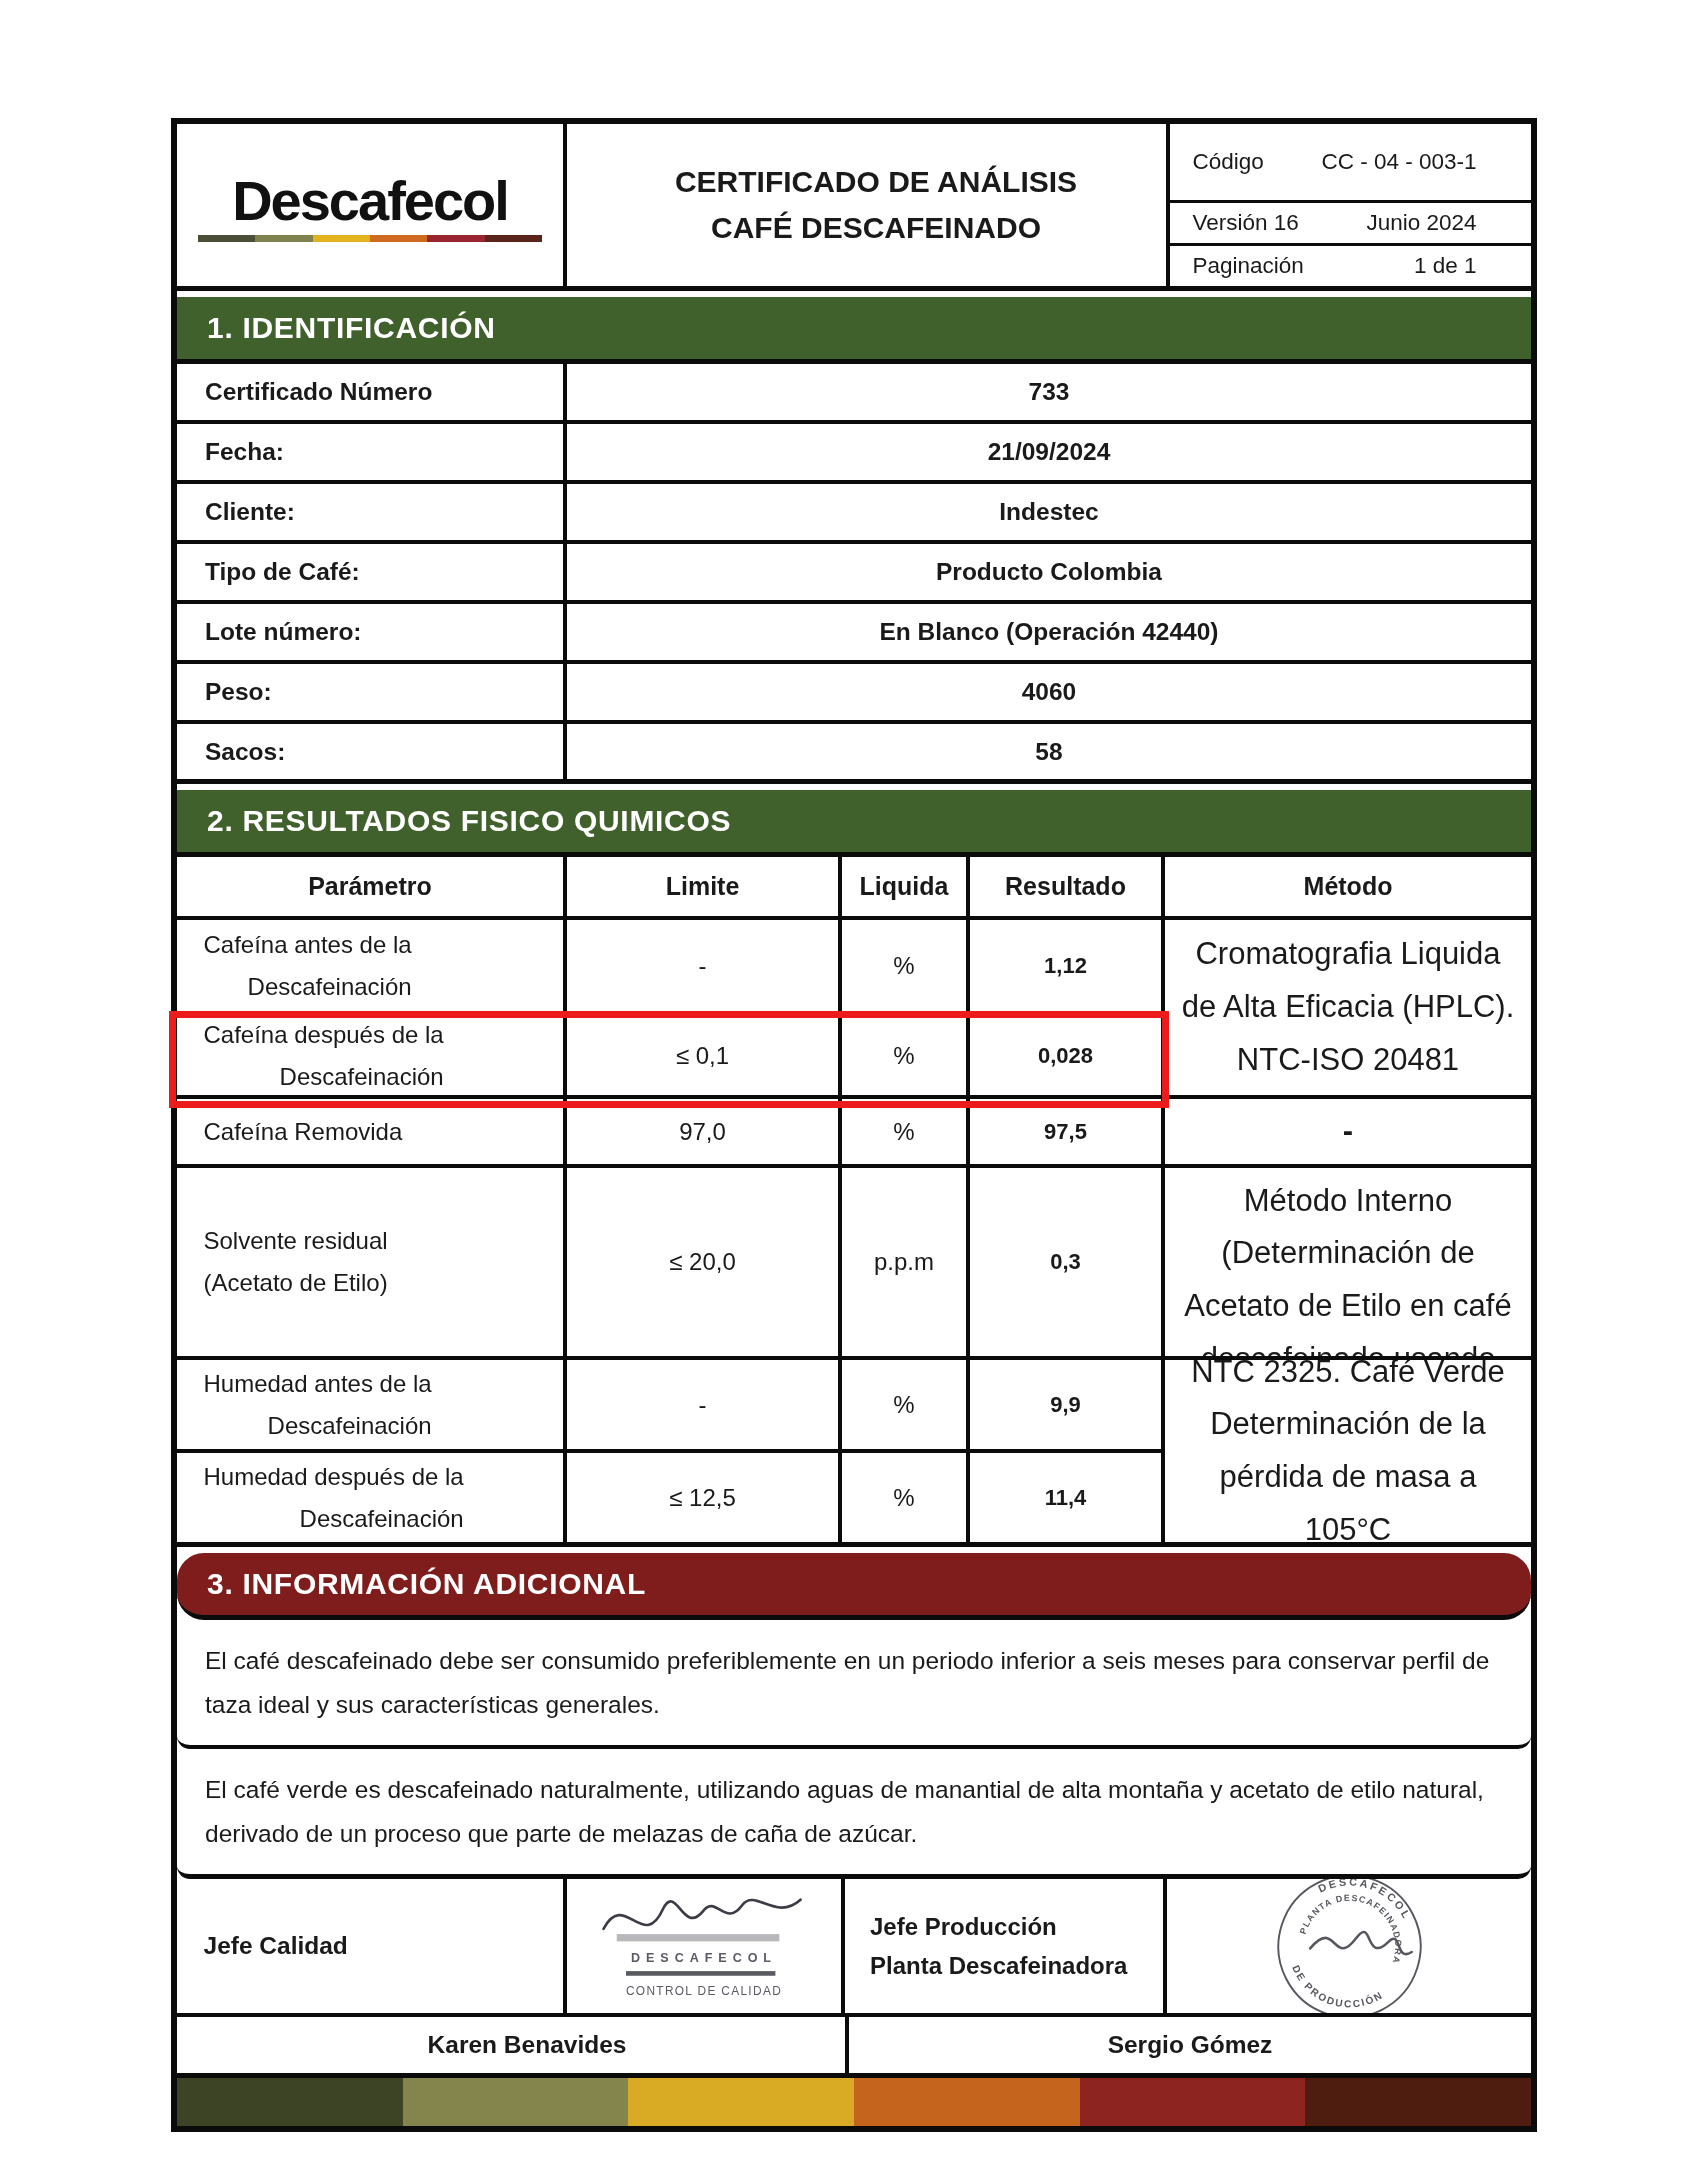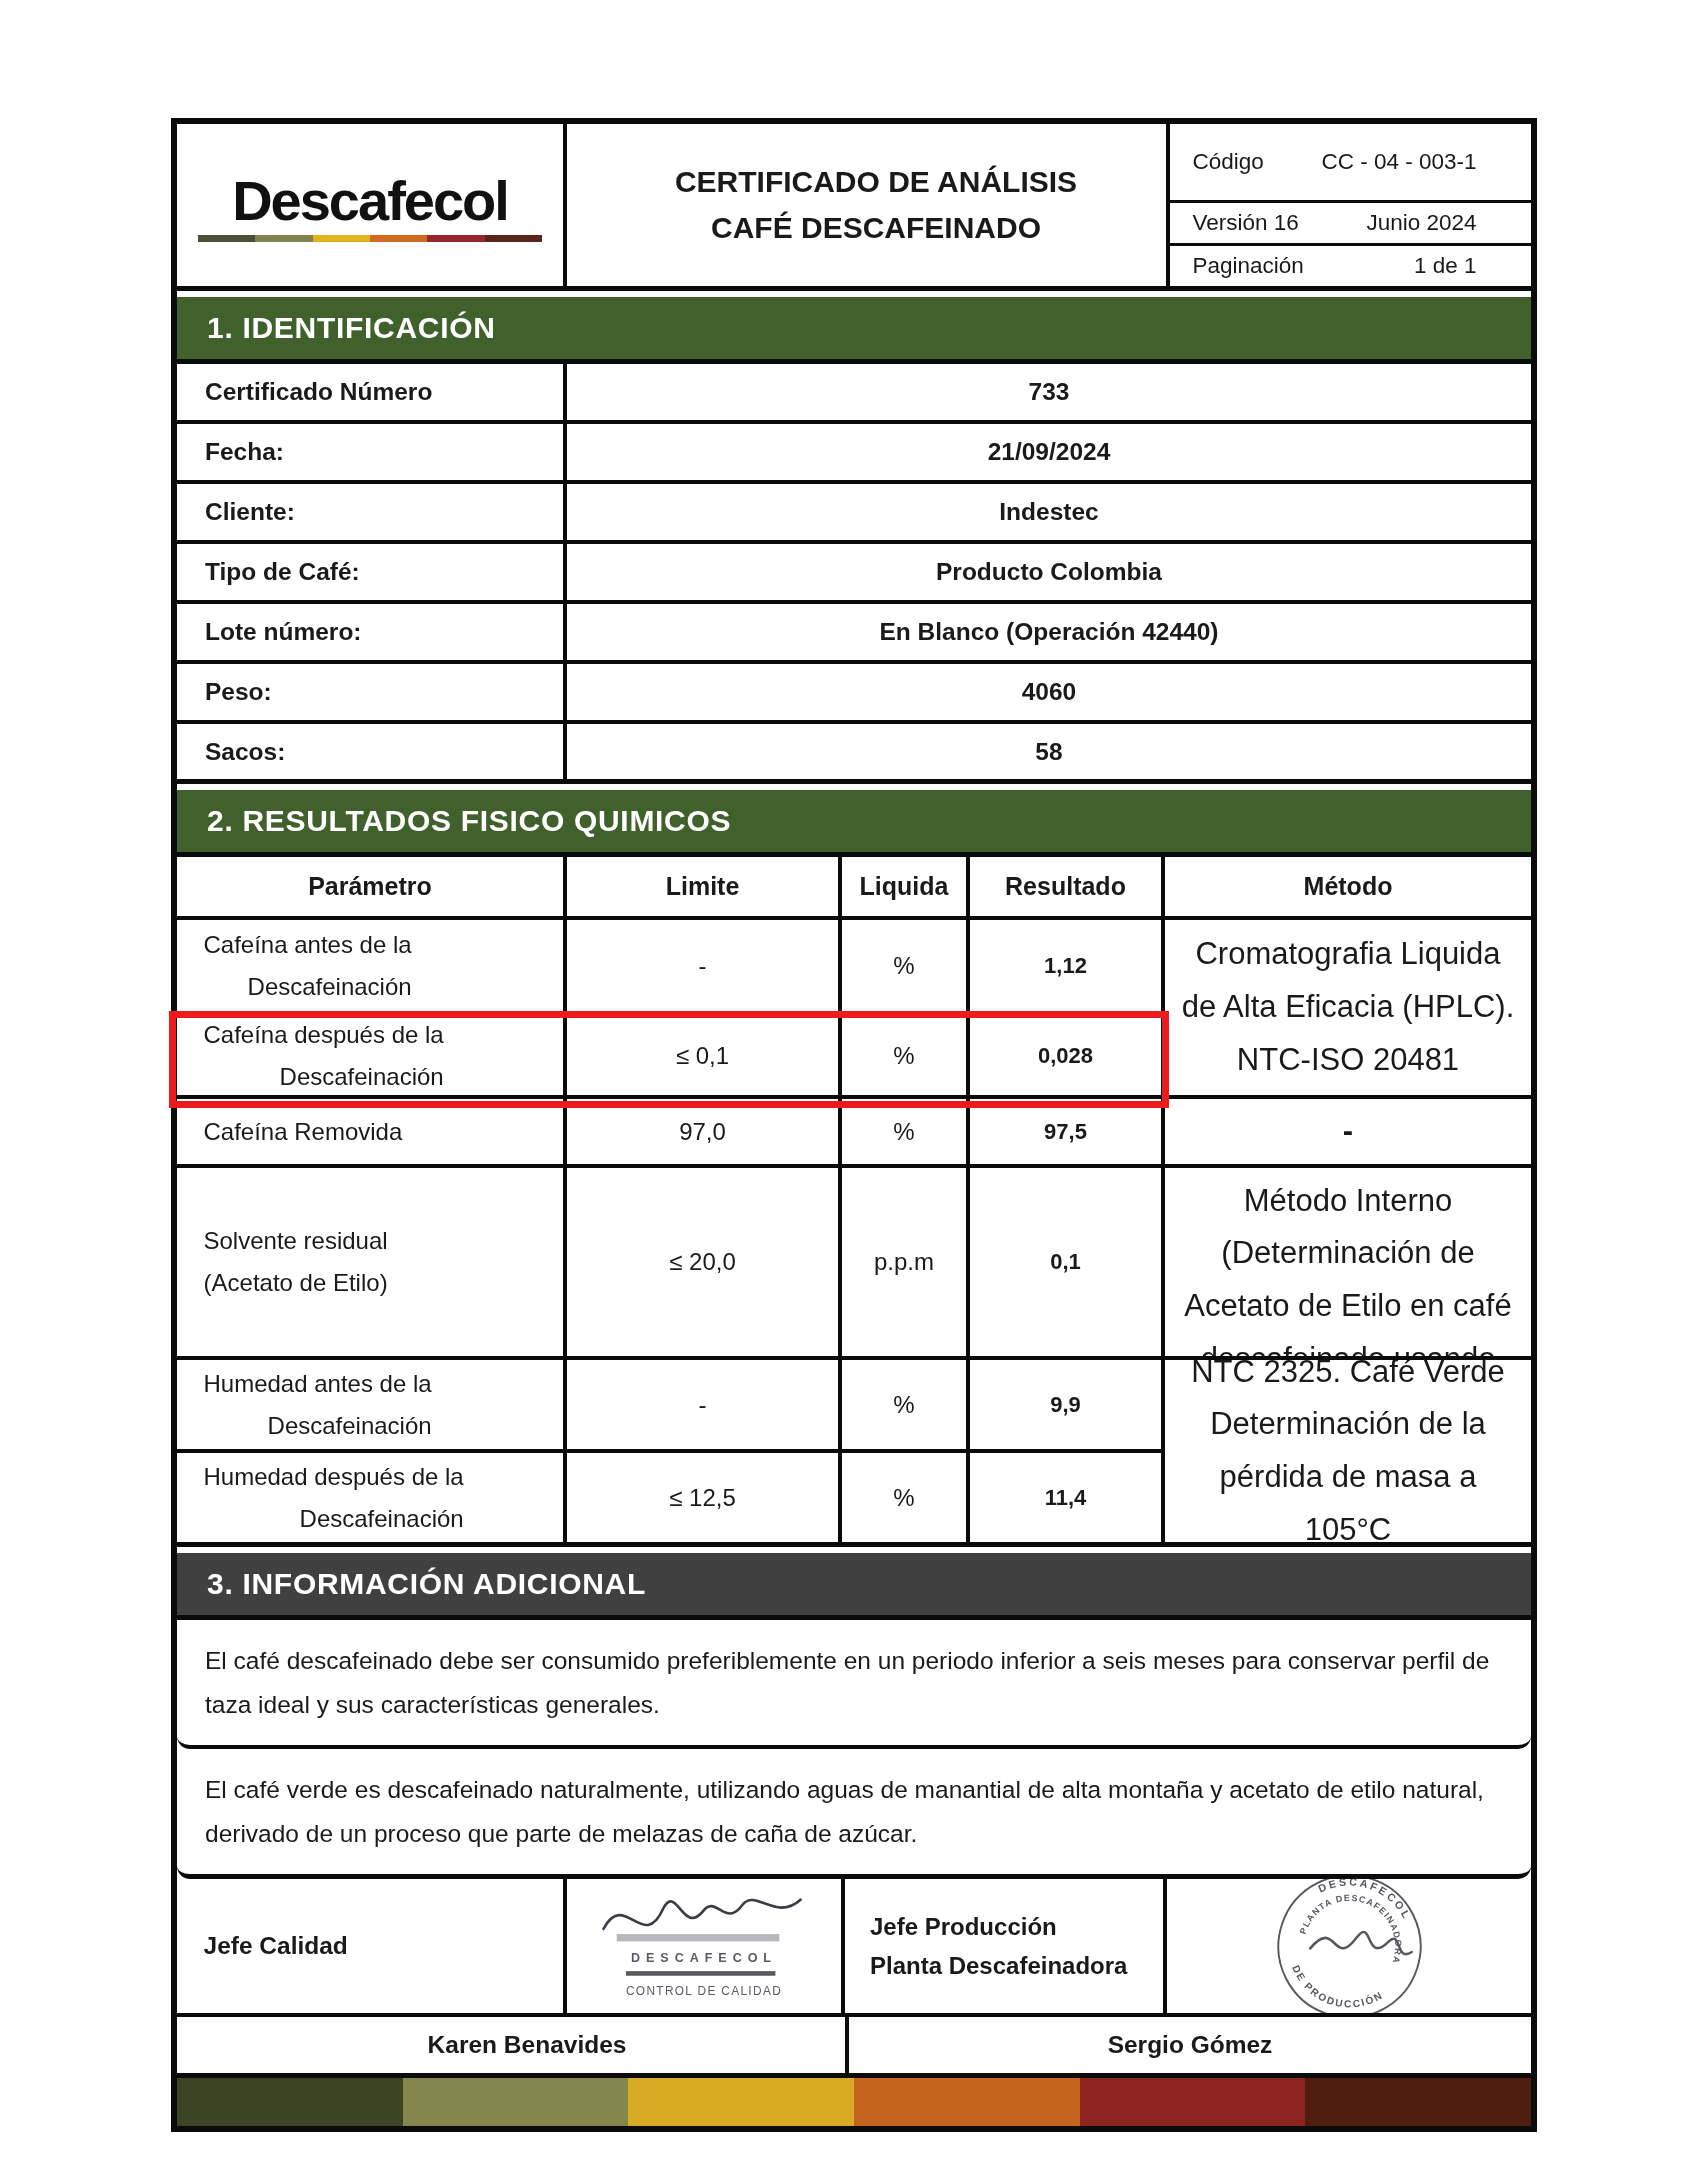--- a/index.html
+++ b/index.html
@@ -167,40 +167,40 @@
     <div class="rc param" style="grid-area:4/1">Cafeína Removida</div>
     <div class="rc" style="grid-area:4/2">97,0</div>
     <div class="rc" style="grid-area:4/3">%</div>
     <div class="rc result" style="grid-area:4/4">97,5</div>
     <div class="rc method col5 result" style="grid-area:4/5">-</div>
 
     <div class="rc param" style="grid-area:5/1">Solvente residual
 (Acetato de Etilo)</div>
     <div class="rc" style="grid-area:5/2">≤ 20,0</div>
     <div class="rc" style="grid-area:5/3">p.p.m</div>
-    <div class="rc result" style="grid-area:5/4">0,1</div>
+    <div class="rc result" style="grid-area:5/4">0,3</div>
     <div class="rc method col5 topalign" style="grid-area:5/5">Método Interno (Determinación de Acetato de Etilo en café descafeinado usando cromatografía de gases por espacio en cabeza)</div>
 
     <div class="rc param" style="grid-area:6/1">Humedad antes de la
 Descafeinación</div>
     <div class="rc" style="grid-area:6/2">-</div>
     <div class="rc" style="grid-area:6/3">%</div>
     <div class="rc result" style="grid-area:6/4">9,9</div>
     <div class="rc method col5 lastrow" style="grid-row:6/8; grid-column:5">NTC 2325. Café Verde Determinación de la pérdida de masa a 105°C</div>
 
     <div class="rc param lastrow" style="grid-area:7/1">Humedad después de la
 Descafeinación</div>
     <div class="rc lastrow" style="grid-area:7/2">≤ 12,5</div>
     <div class="rc lastrow" style="grid-area:7/3">%</div>
     <div class="rc result lastrow" style="grid-area:7/4">11,4</div>
 
     <div class="red-box" style="border-color: rgb(237, 28, 28);"></div>
   </div>
 
-  <div class="green-bar" style="background: #404040;">3. INFORMACIÓN ADICIONAL</div>
+  <div class="green-bar" style="background: #7f1d1d; border-radius: 27px;">3. INFORMACIÓN ADICIONAL</div>
 
   <div class="info-box">
     <span>El café descafeinado debe ser consumido preferiblemente en un periodo inferior a seis meses para conservar perfil de taza ideal y sus características generales.</span>
   </div>
   <div class="info-box last">
     <span>El café verde es descafeinado naturalmente, utilizando aguas de manantial de alta montaña y acetato de etilo natural, derivado de un proceso que parte de melazas de caña de azúcar.</span>
   </div>
 
   <div class="sig-row">
     <div class="sig-cell label">Jefe Calidad</div>

